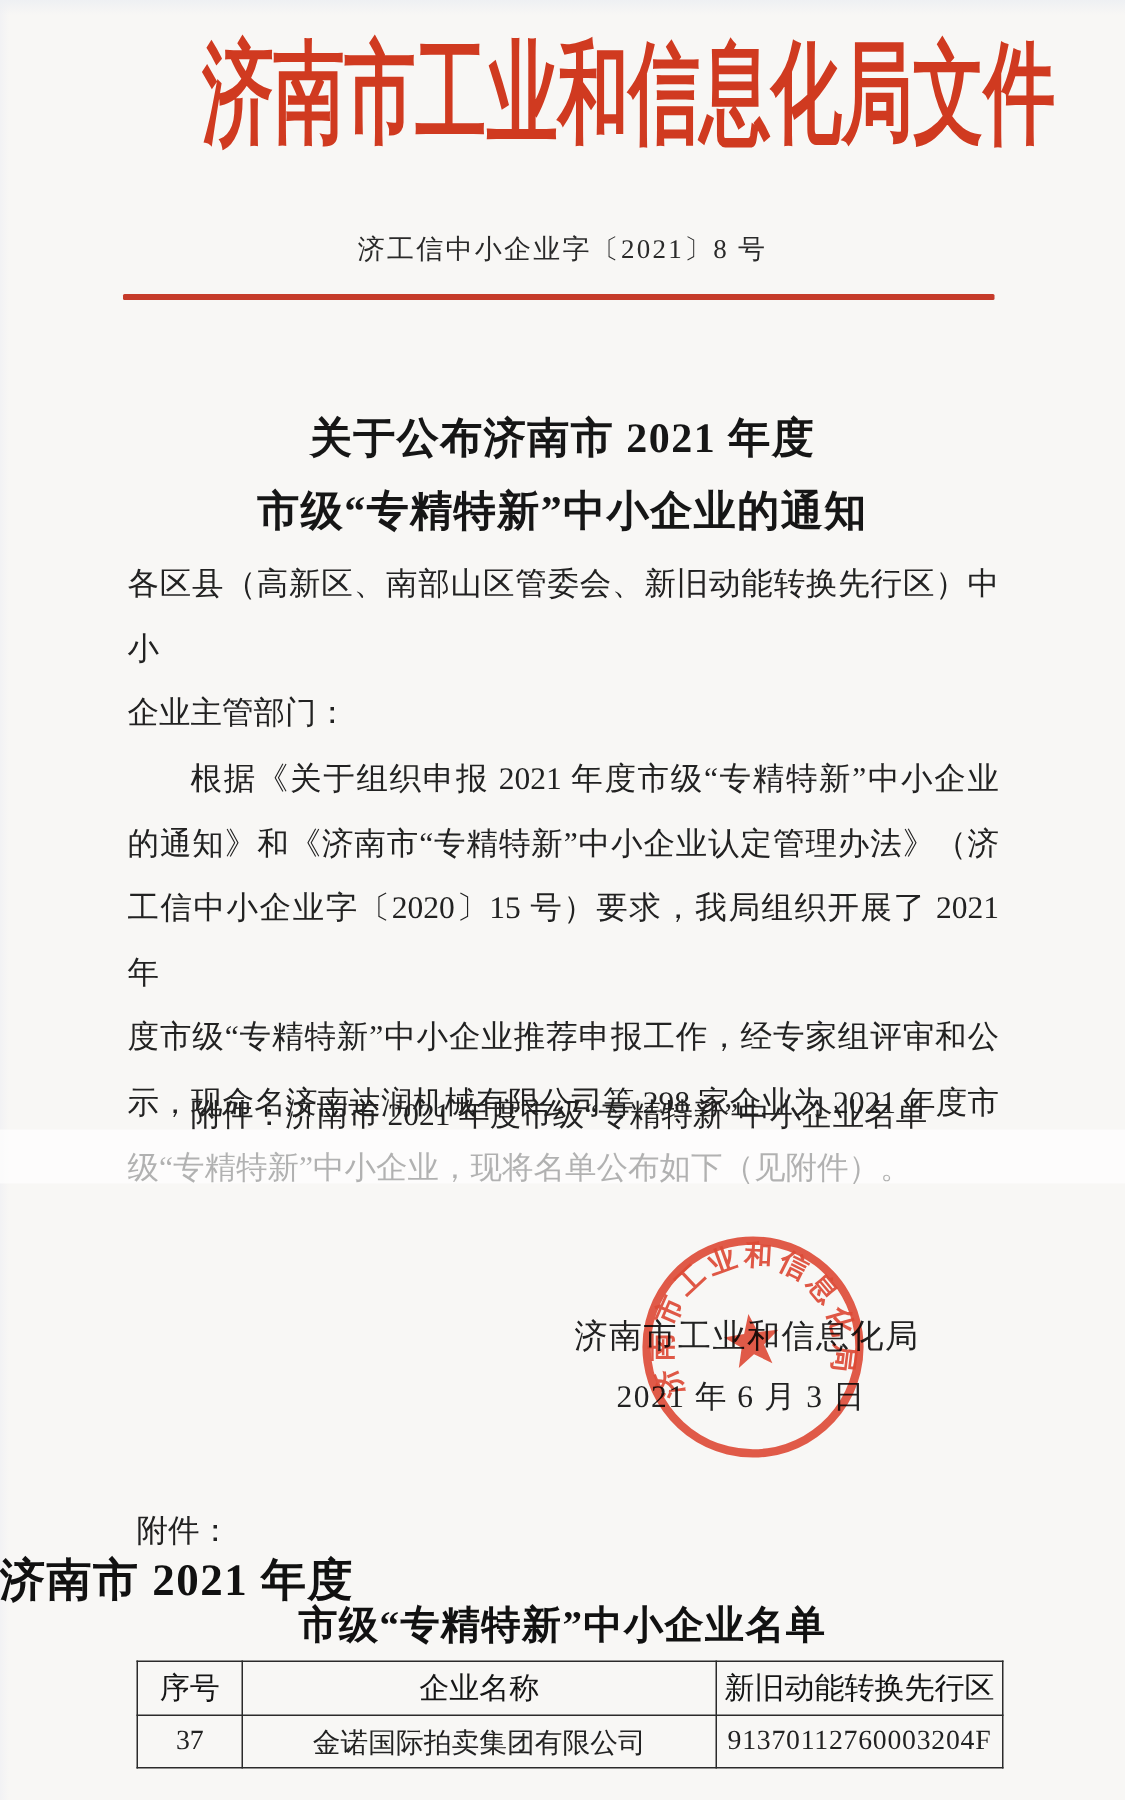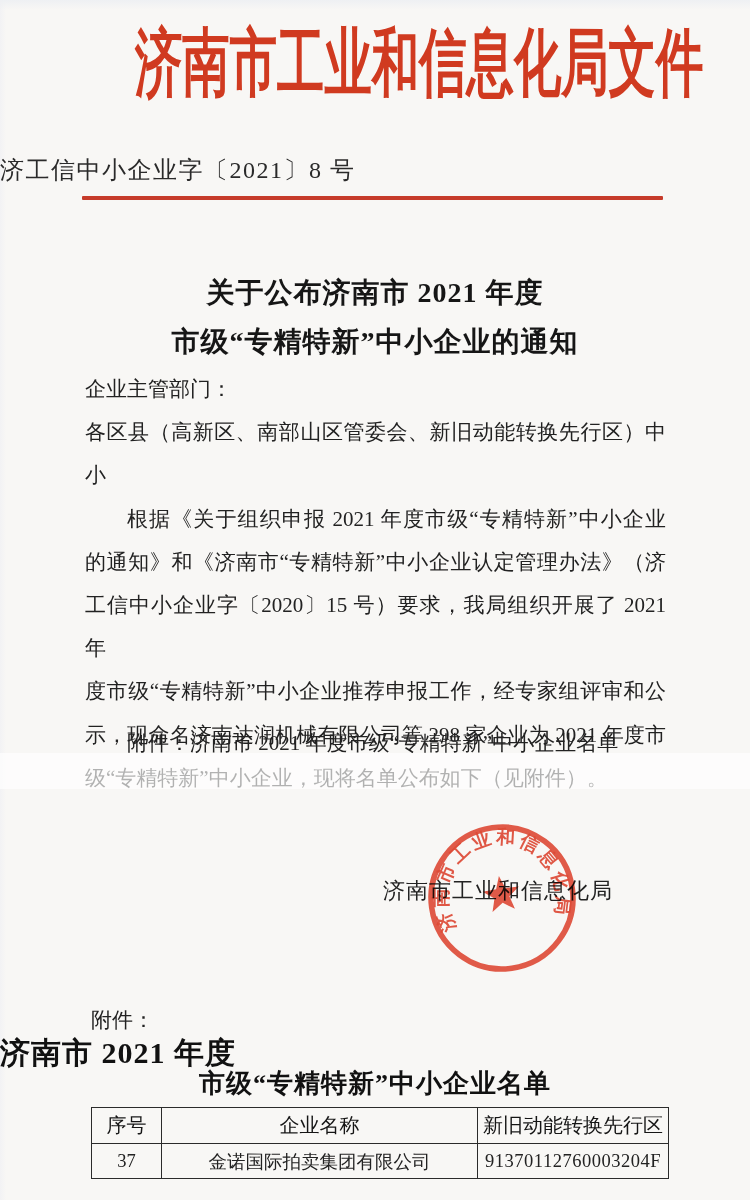--- a/index.html
+++ b/index.html
@@ -29,21 +29,21 @@
   .hdr-title{
     position:absolute;left:0;right:0;top:20px;
     text-align:center;white-space:nowrap;
     font-size:74px;line-height:86px;font-weight:bold;
     color:var(--header_red);
     transform:scaleX(.64);transform-origin:50% 50%;
     letter-spacing:0px;
   }
   .doc-num{
     position:absolute;left:0;right:0;top:154px;
-    font-size:24px;letter-spacing:1.5px;color:#2a2a2a;
+    text-align:center;font-size:18px;letter-spacing:1.5px;color:#2a2a2a;
   }
   .red-rule{
     position:absolute;left:82px;top:196px;width:581px;height:3.5px;
     background:var(--line_red);border-radius:1px;
   }
   .main-title{
     position:absolute;left:0;right:0;top:268px;
     text-align:center;font-weight:bold;font-size:28px;line-height:49px;
     color:#161616;letter-spacing:1px;
   }
@@ -106,35 +106,36 @@
   <div class="doc-num">济工信中小企业字〔2021〕8 号</div>
 
   <div class="red-rule"></div>
 
   <div class="main-title">
     <div>关于公布济南市 2021 年度</div>
     <div>市级“专精特新”中小企业的通知</div>
   </div>
 
   <div class="body-text">
+    <div class="ln j">各区县（高新区、南部山区管委会、新旧动能转换先行区）中小</div>
     <div class="ln">企业主管部门：</div>
-    <div class="ln j">各区县（高新区、南部山区管委会、新旧动能转换先行区）中小</div>
     <div class="ln j ind">根据《关于组织申报 2021 年度市级“专精特新”中小企业</div>
     <div class="ln j">的通知》和《济南市“专精特新”中小企业认定管理办法》（济</div>
     <div class="ln j">工信中小企业字〔2020〕15 号）要求，我局组织开展了 2021 年</div>
     <div class="ln j">度市级“专精特新”中小企业推荐申报工作，经专家组评审和公</div>
     <div class="ln j">示，现命名济南达润机械有限公司等 298 家企业为 2021 年度市</div>
     <div class="ln">级“专精特新”中小企业，现将名单公布如下（见附件）。</div>
   </div>
 
   <div class="attach-ref">附件：济南市 2021 年度市级“专精特新”中小企业名单</div>
 
   <div class="scan-band"></div>
 
   <div class="sig-org">济南市工业和信息化局</div>
+  <div class="sig-date">2021 年 6 月 3 日</div>
 
   <svg class="seal" viewBox="0 0 150 150">
     <defs>
       <path id="sealArc" d="M 26.1,97.8 A 54,54 0 1 1 123.9,97.8" fill="none"></path>
     </defs>
     <circle cx="75" cy="75" r="70" fill="none" stroke="var(--seal_red)" stroke-width="5.5" opacity="0.9"></circle>
     <polygon points="75,53 79.58,65.69 93.07,66.13 82.42,74.41 86.17,87.37 75,79.8 63.83,87.37 67.58,74.41 56.93,66.13 70.42,65.69" fill="var(--seal_red)" opacity="0.9"></polygon>
     <text font-size="18.5" fill="var(--seal_red)" opacity="0.92" font-weight="bold" font-family="'Liberation Serif','DejaVu Serif',serif">
       <textPath href="#sealArc" startOffset="0" textLength="216" lengthAdjust="spacing">济南市工业和信息化局</textPath>
     </text>

